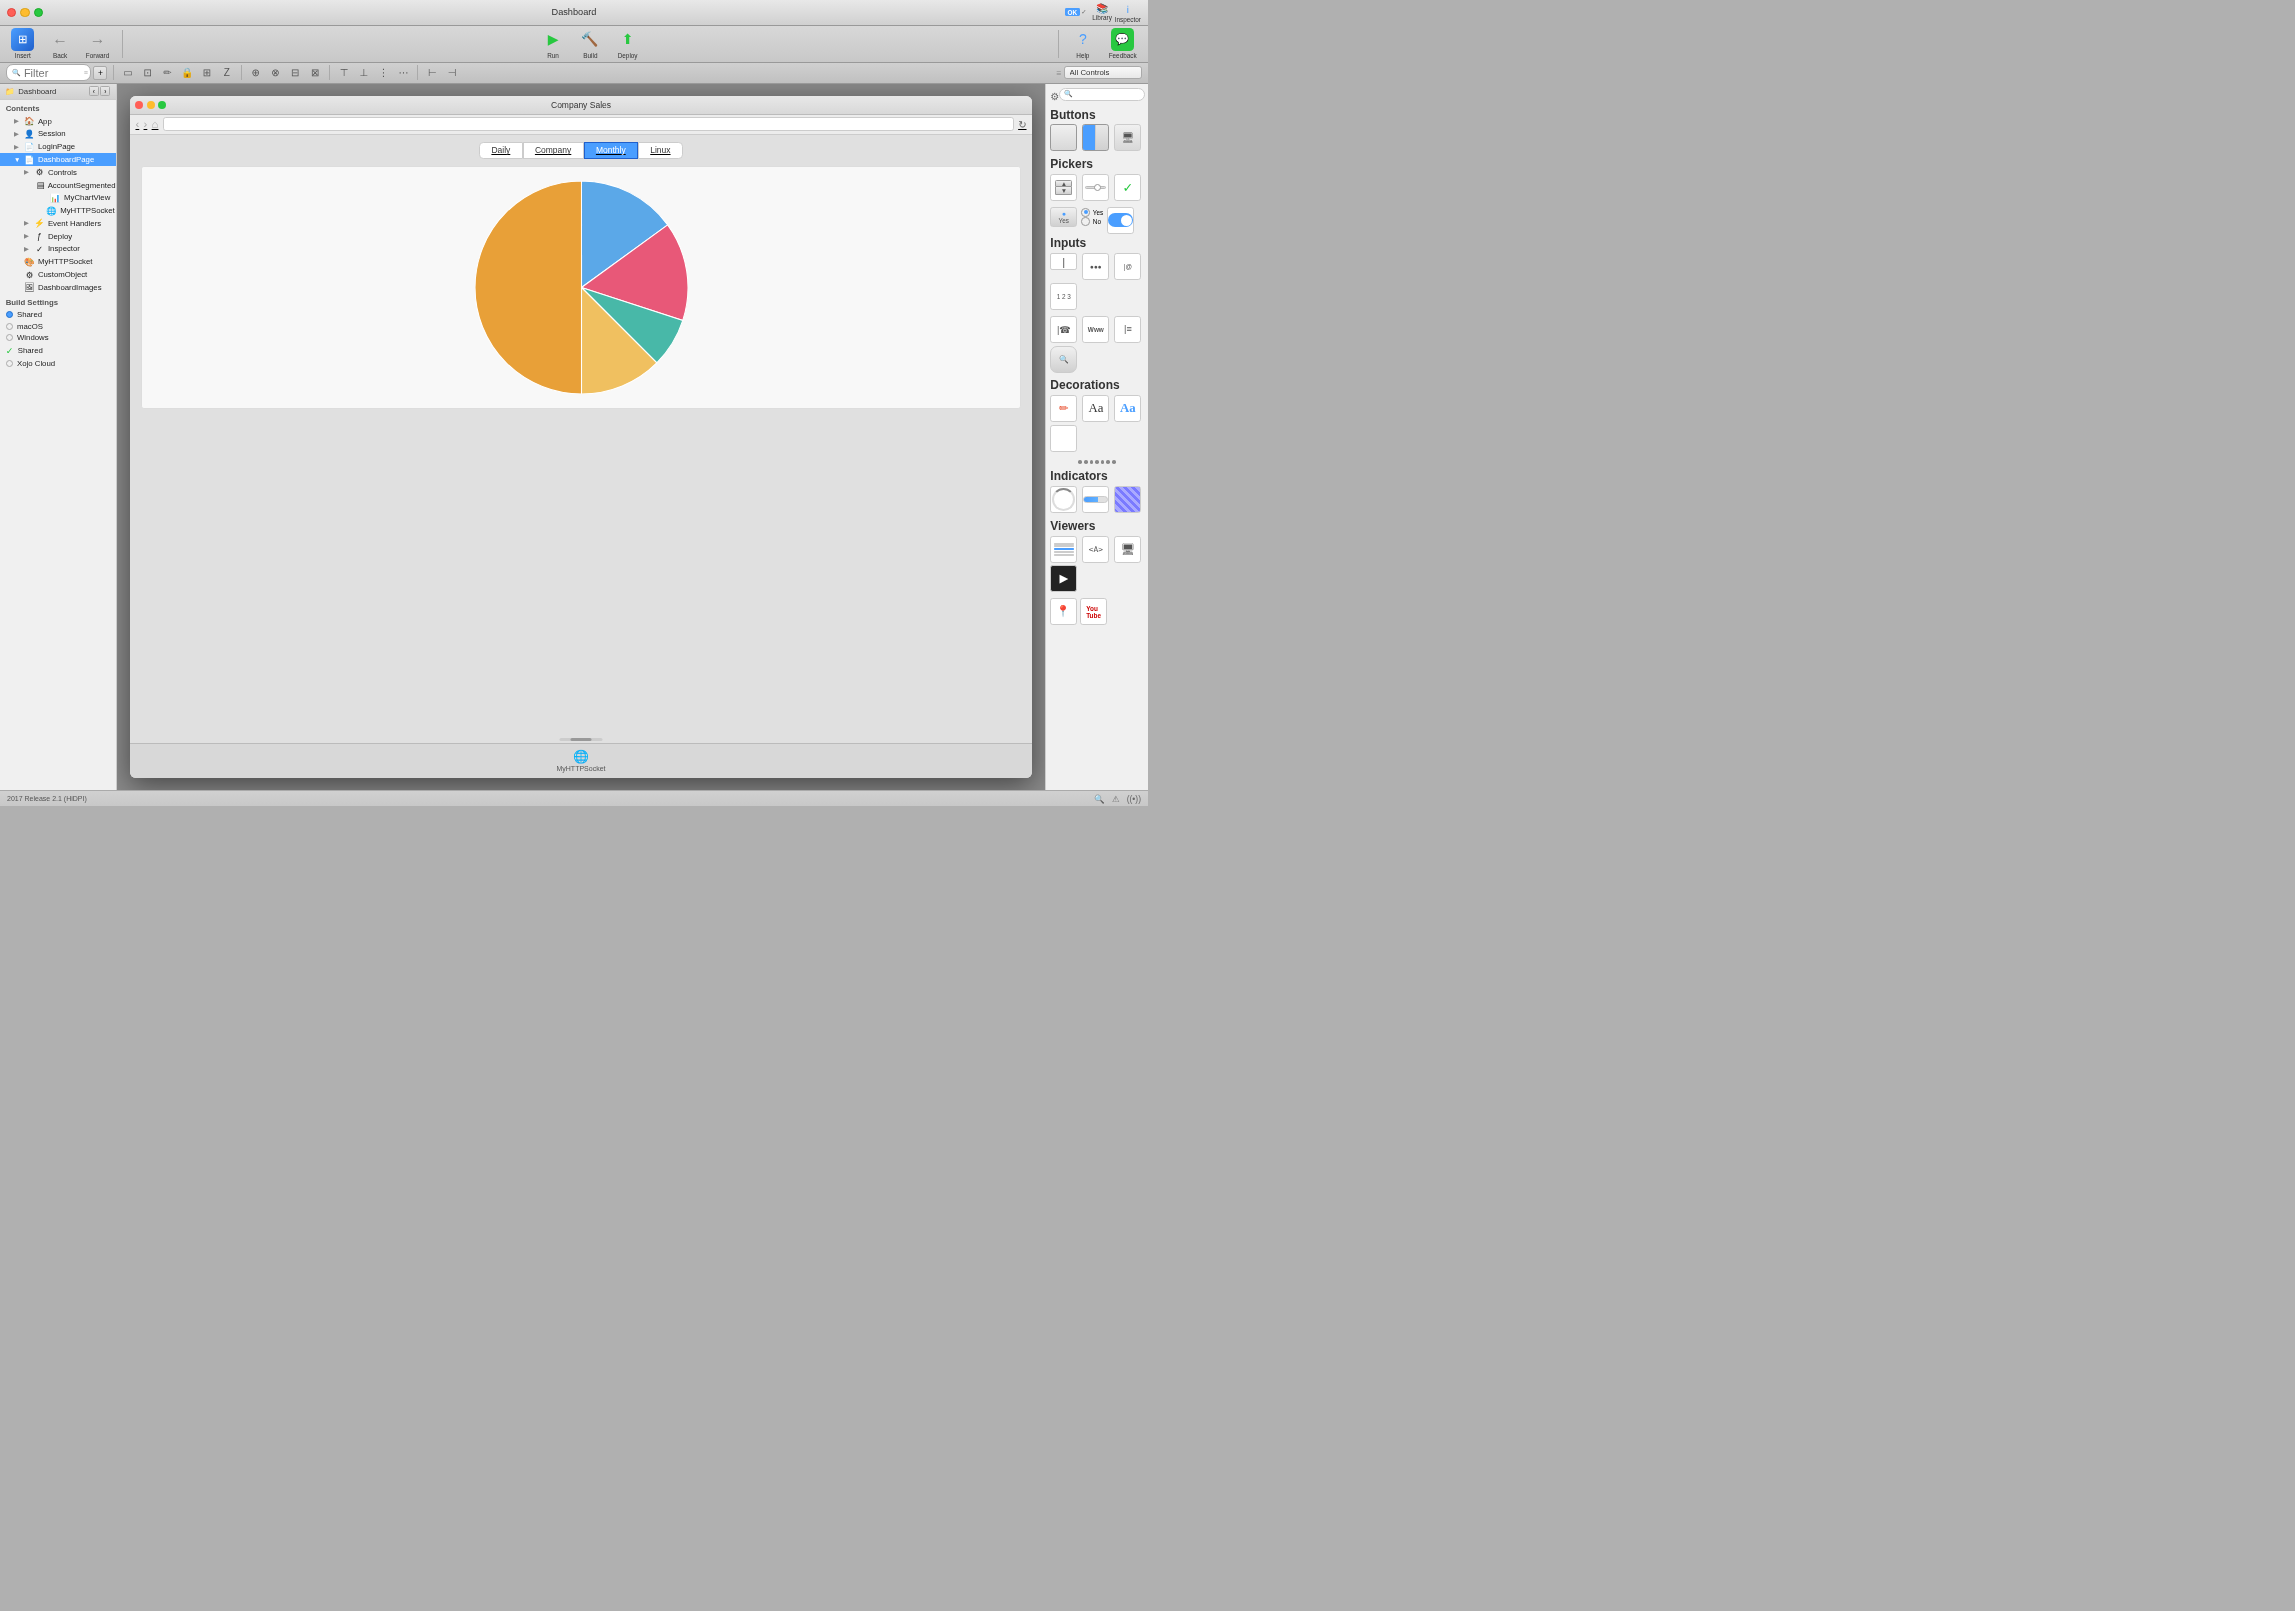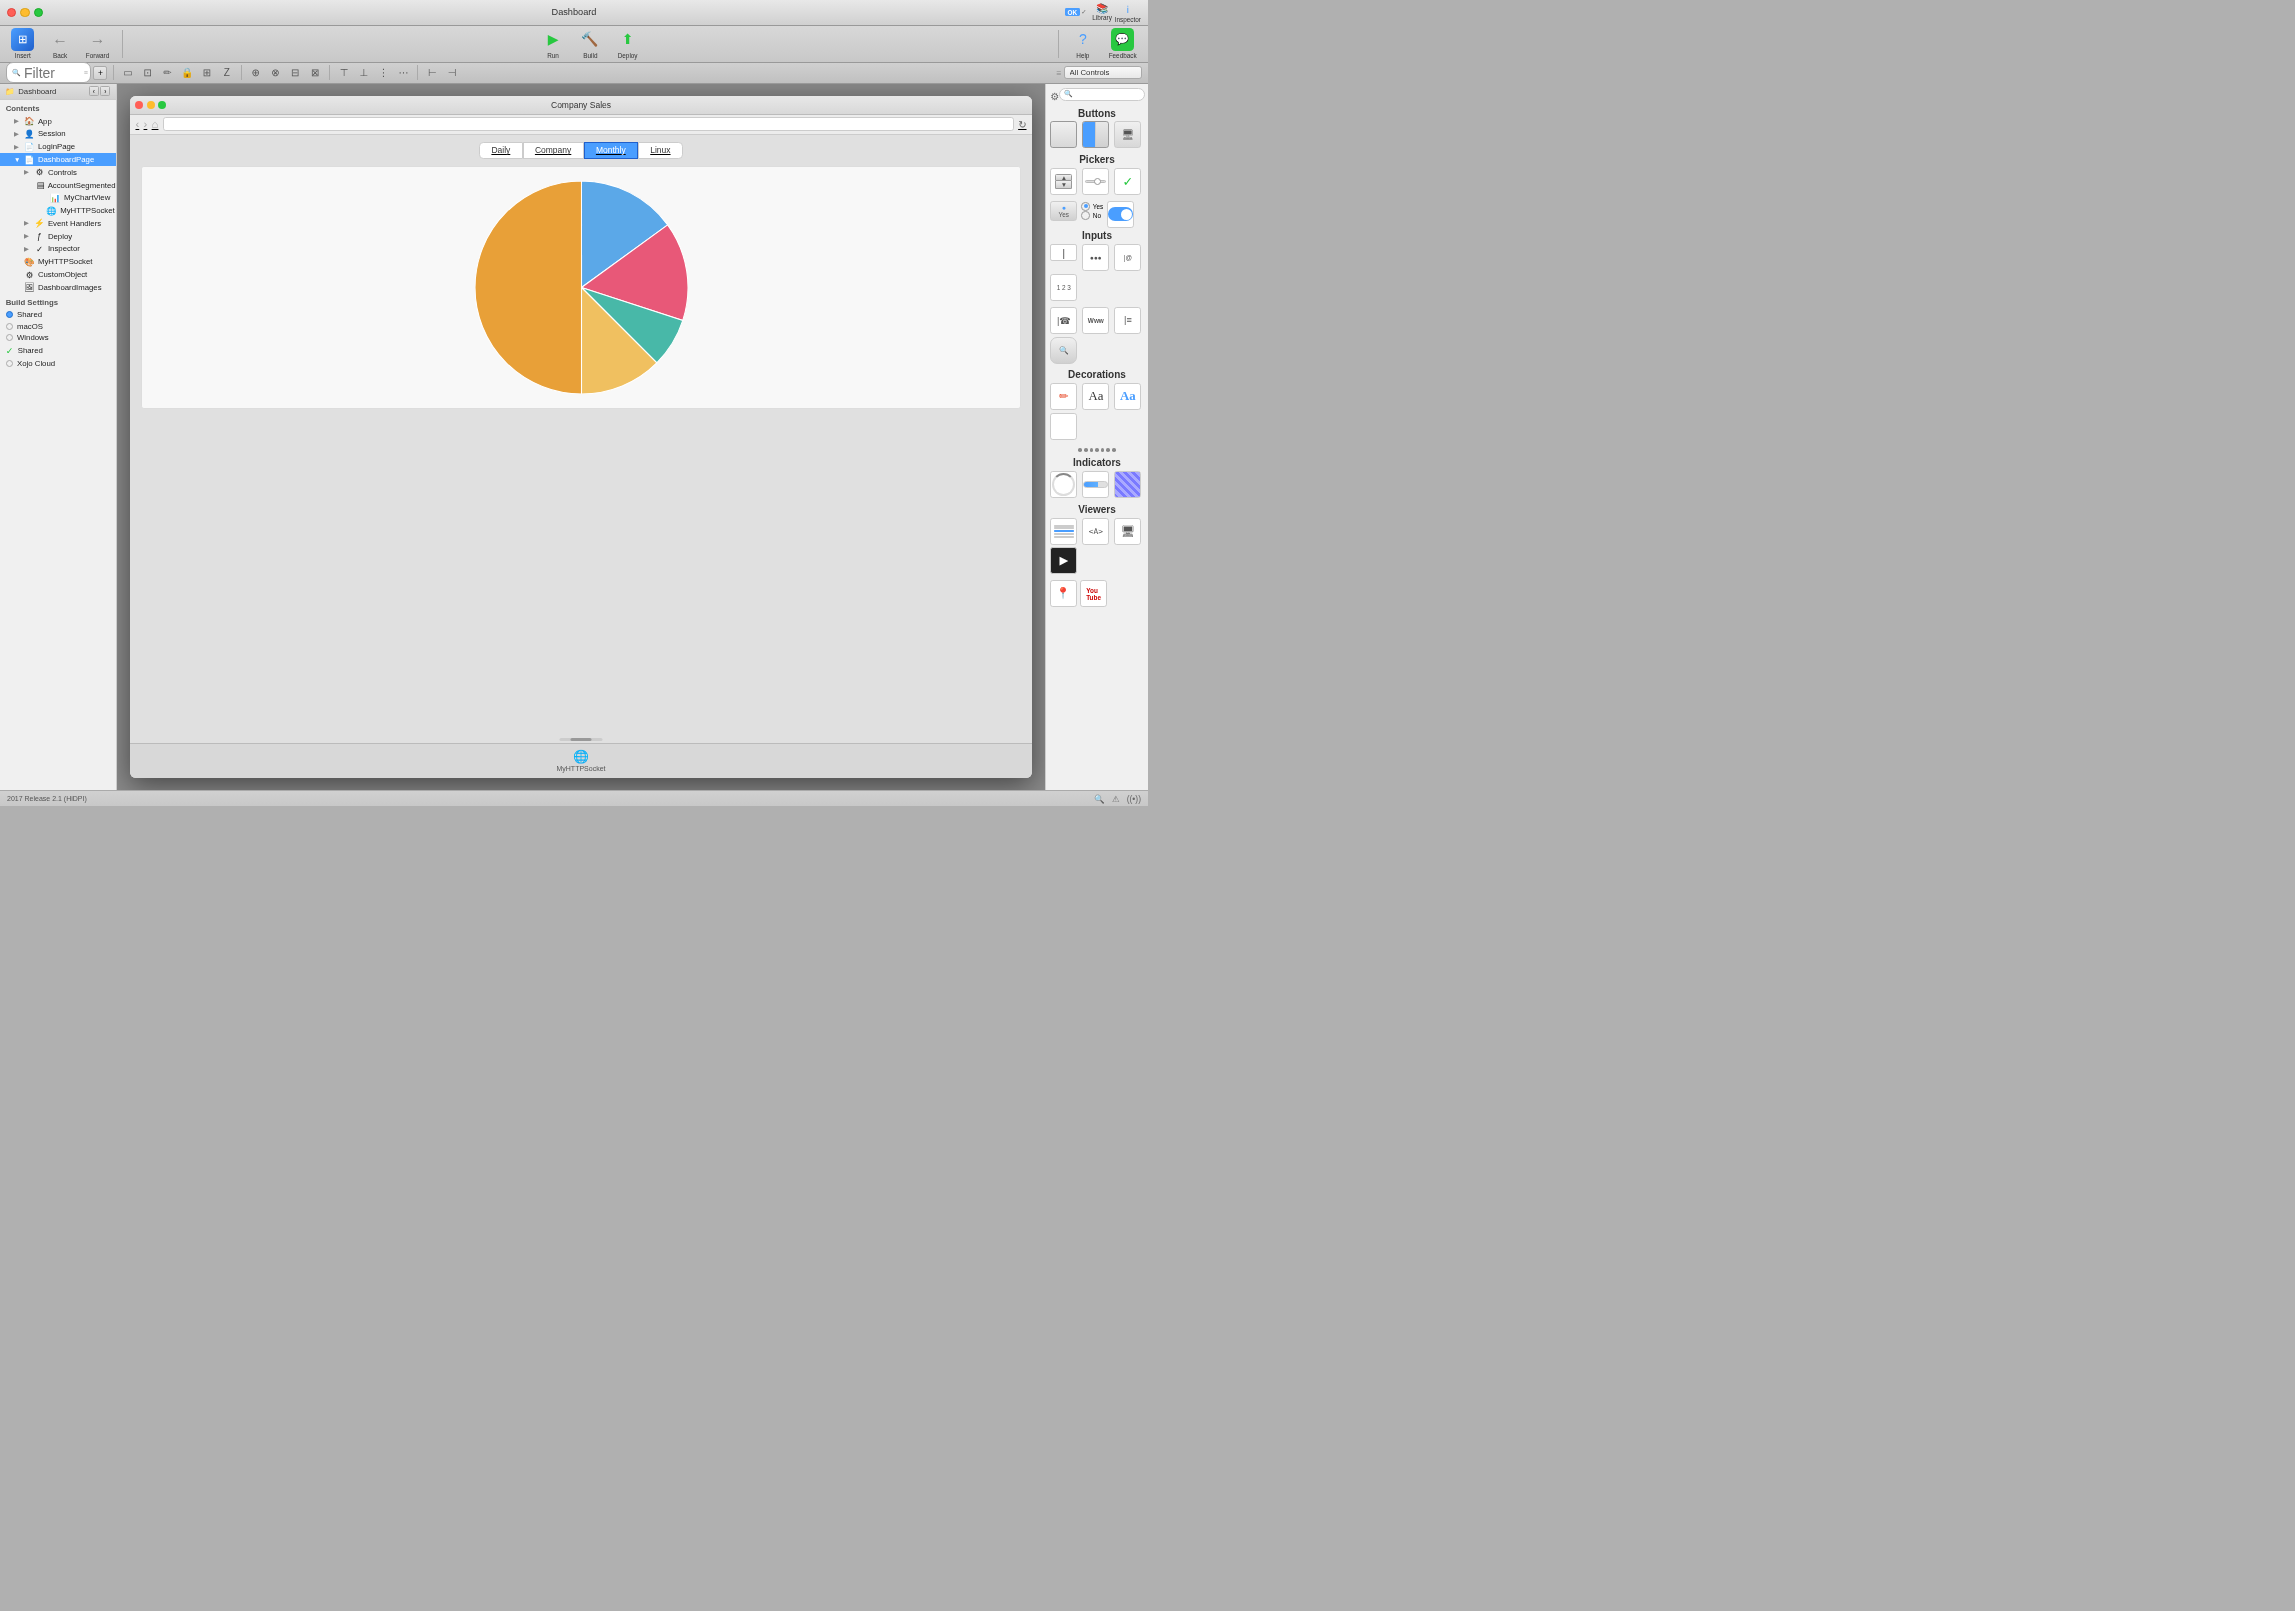--- a/index.html
+++ b/index.html
@@ -146,21 +146,21 @@
       background: white;
       border: 0.7px solid #aaa;
       border-radius: 7px;
       padding: 1.4px 5.7px;
       width: 85px;
       gap: 2.8px;
     }
     .search-box input {
       border: none;
       outline: none;
-      font-size: 14px;
+      font-size: 11px;
       width: 57px;
       background: transparent;
     }
     .small-btn {
       width: 14px;
       height: 14px;
       background: linear-gradient(to bottom, #e8e8e8, #d0d0d0);
       border: 0.7px solid #aaa;
       border-radius: 2.1px;
       display: flex;
@@ -412,25 +412,24 @@
 
     
     .right-panel {
       width: 103px;
       background: #f0f0f0;
       border-left: 0.7px solid #ccc;
       overflow-y: auto;
       padding: 4.3px;
     }
     .panel-section-label {
-      font-size: 10px;
+      font-size: 12px;
       font-weight: 600;
       color: #333;
       margin: 2.8px 0 2.8px 0;
-      text-align: center;
     }
     .panel-grid {
       display: grid;
       grid-template-columns: 1fr 1fr 1fr;
       gap: 2.8px;
       margin-bottom: 5.7px;
     }
     .panel-item {
       width: 27px;
       height: 27px;

